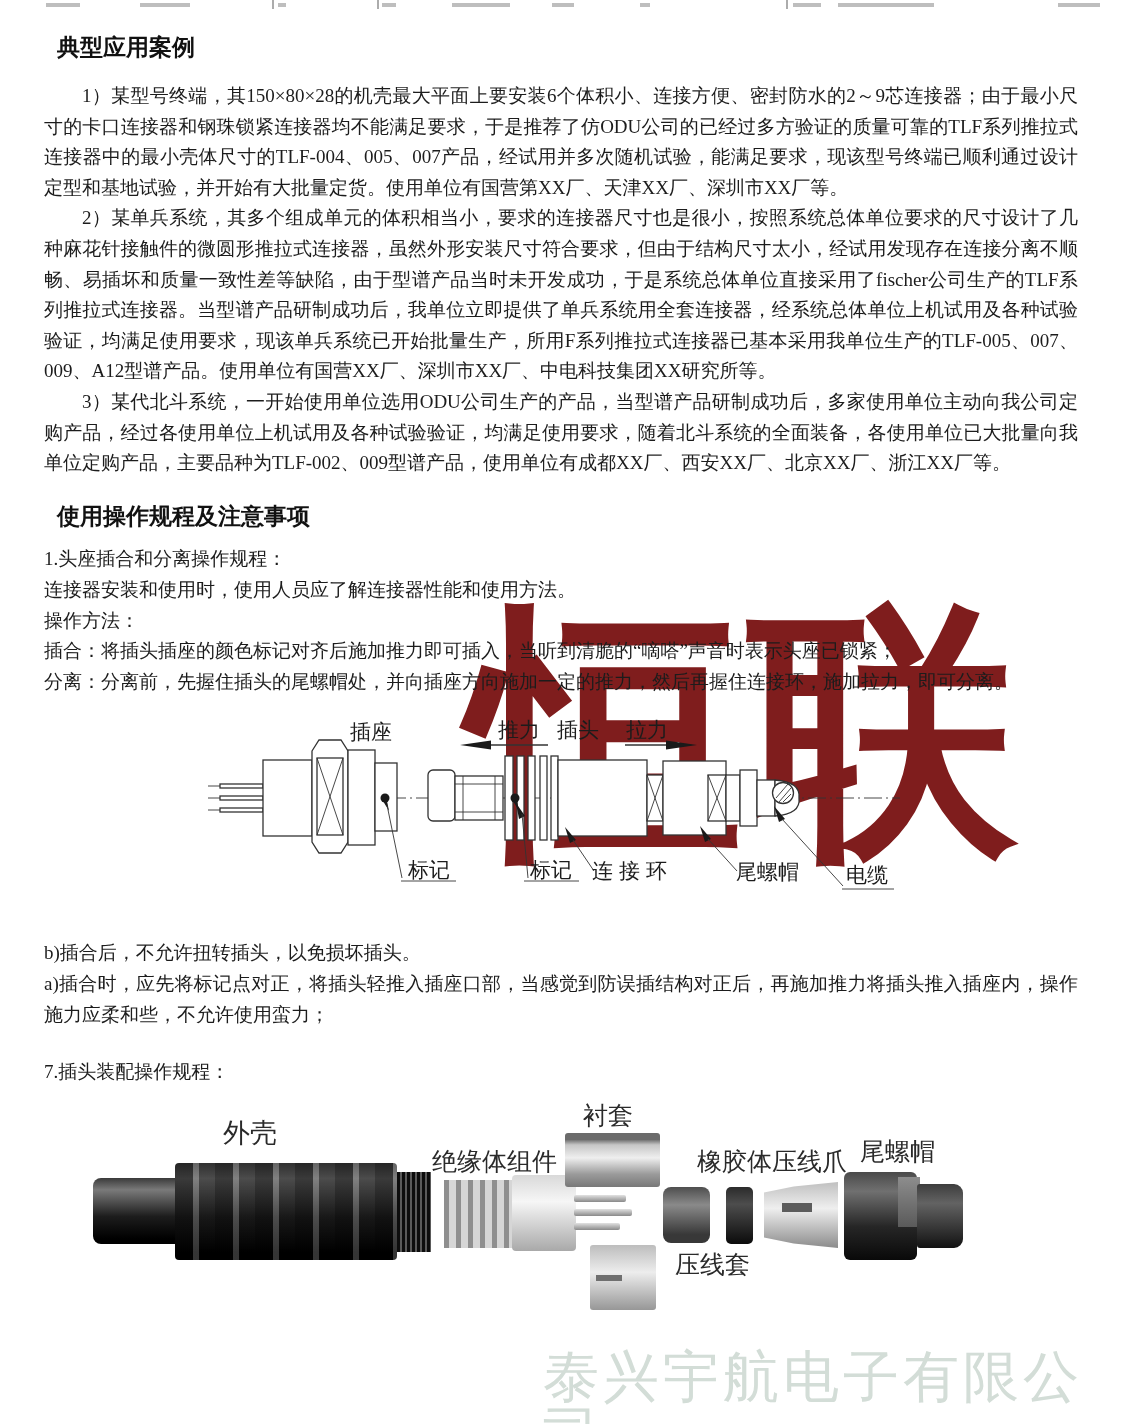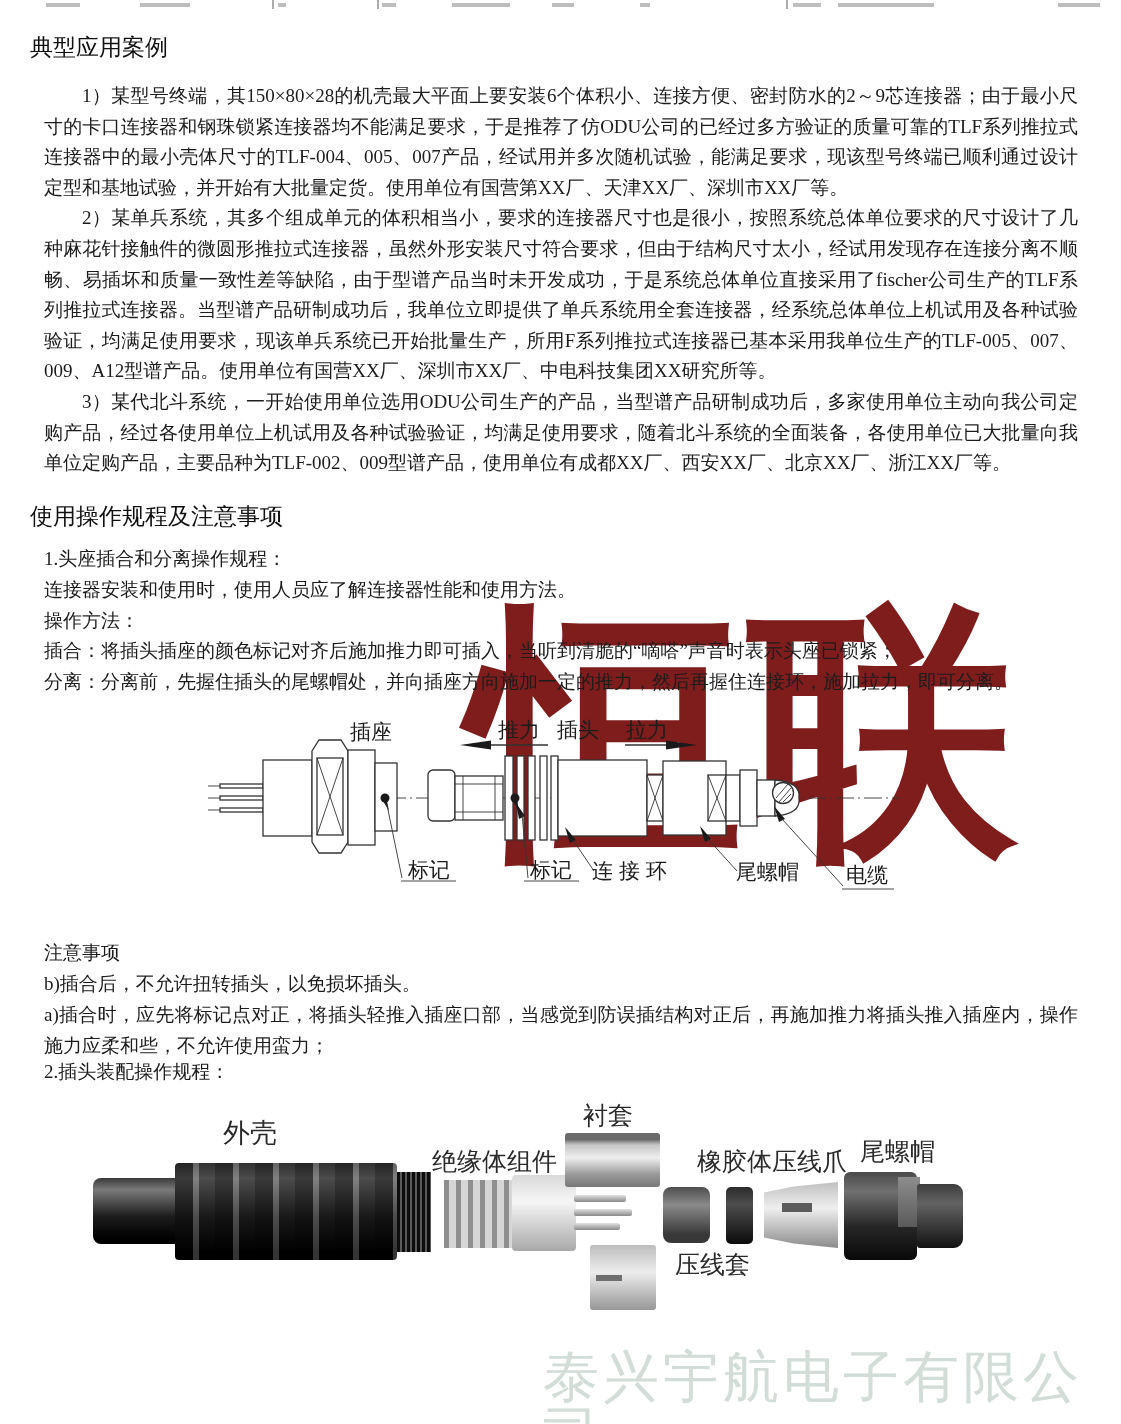--- a/index.html
+++ b/index.html
@@ -10,21 +10,21 @@
   .frag{position:absolute;top:3px;height:4px;background:rgba(110,110,110,.45);}
   .fragv{position:absolute;top:0;width:2px;height:9px;background:rgba(90,90,90,.5);}
 
   
   .wm-center{position:absolute;left:472px;top:596px;z-index:0;font-size:270px;line-height:1;
              font-weight:700;color:#7f1d1d;font-family:"DejaVu Serif",serif;letter-spacing:6px;}
   .wm-bottom{position:absolute;left:543px;top:1349px;z-index:1;font-size:56px;line-height:1;
              color:#d3ddd7;font-family:"DejaVu Serif",serif;letter-spacing:4px;}
 
   
-  .h-main{position:absolute;left:30px;margin:0;z-index:2;font-size:23px;font-weight:400;
+  .h-main{position:absolute;left:57px;margin:0;z-index:2;font-size:23px;font-weight:700;
           font-family:"Liberation Sans","DejaVu Sans",sans-serif;color:#111;}
   #h1{top:32px;}
   #h2{top:501px;}
   .paras{position:absolute;left:44px;top:81px;width:1034px;z-index:2;
          font-size:19px;line-height:30.6px;text-align:justify;}
   .paras p{margin:0;text-indent:2em;}
   .oplines{position:absolute;left:44px;top:544px;width:1034px;z-index:2;
            font-size:19px;line-height:30.8px;}
   .notes{position:absolute;left:44px;top:937px;width:1034px;z-index:2;
          font-size:19px;line-height:31px;text-align:justify;}
@@ -218,26 +218,25 @@
     <text x="437" y="34">插头</text>
     <text x="506" y="34">拉力</text>
     <text x="288" y="174">标记</text>
     <text x="410" y="174">标记</text>
     <text x="472" y="175" class="sp">连接环</text>
     <text x="616" y="176">尾螺帽</text>
     <text x="726" y="179">电缆</text>
   </svg>
 
   <div class="notes">
-    <div>注意事项</div>
     <p>b)插合后，不允许扭转插头，以免损坏插头。</p>
     <p>a)插合时，应先将标记点对正，将插头轻推入插座口部，当感觉到防误插结构对正后，再施加推力将插头推入插座内，操作施力应柔和些，不允许使用蛮力；</p>
   </div>
 
-  <div class="sec3">2.插头装配操作规程：</div>
+  <div class="sec3">7.插头装配操作规程：</div>
 
   <div class="photo">
     <div class="part shell-cap"></div>
     <div class="part shell-main"></div>
     <div class="part shell-thread"></div>
     <div class="part ins-ribs"></div>
     <div class="part ins-body"></div>
     <div class="part pin" style="left:514px;top:110px;"></div>
     <div class="part pin" style="left:514px;top:124px;width:58px;"></div>
     <div class="part pin" style="left:514px;top:138px;width:46px;"></div>

